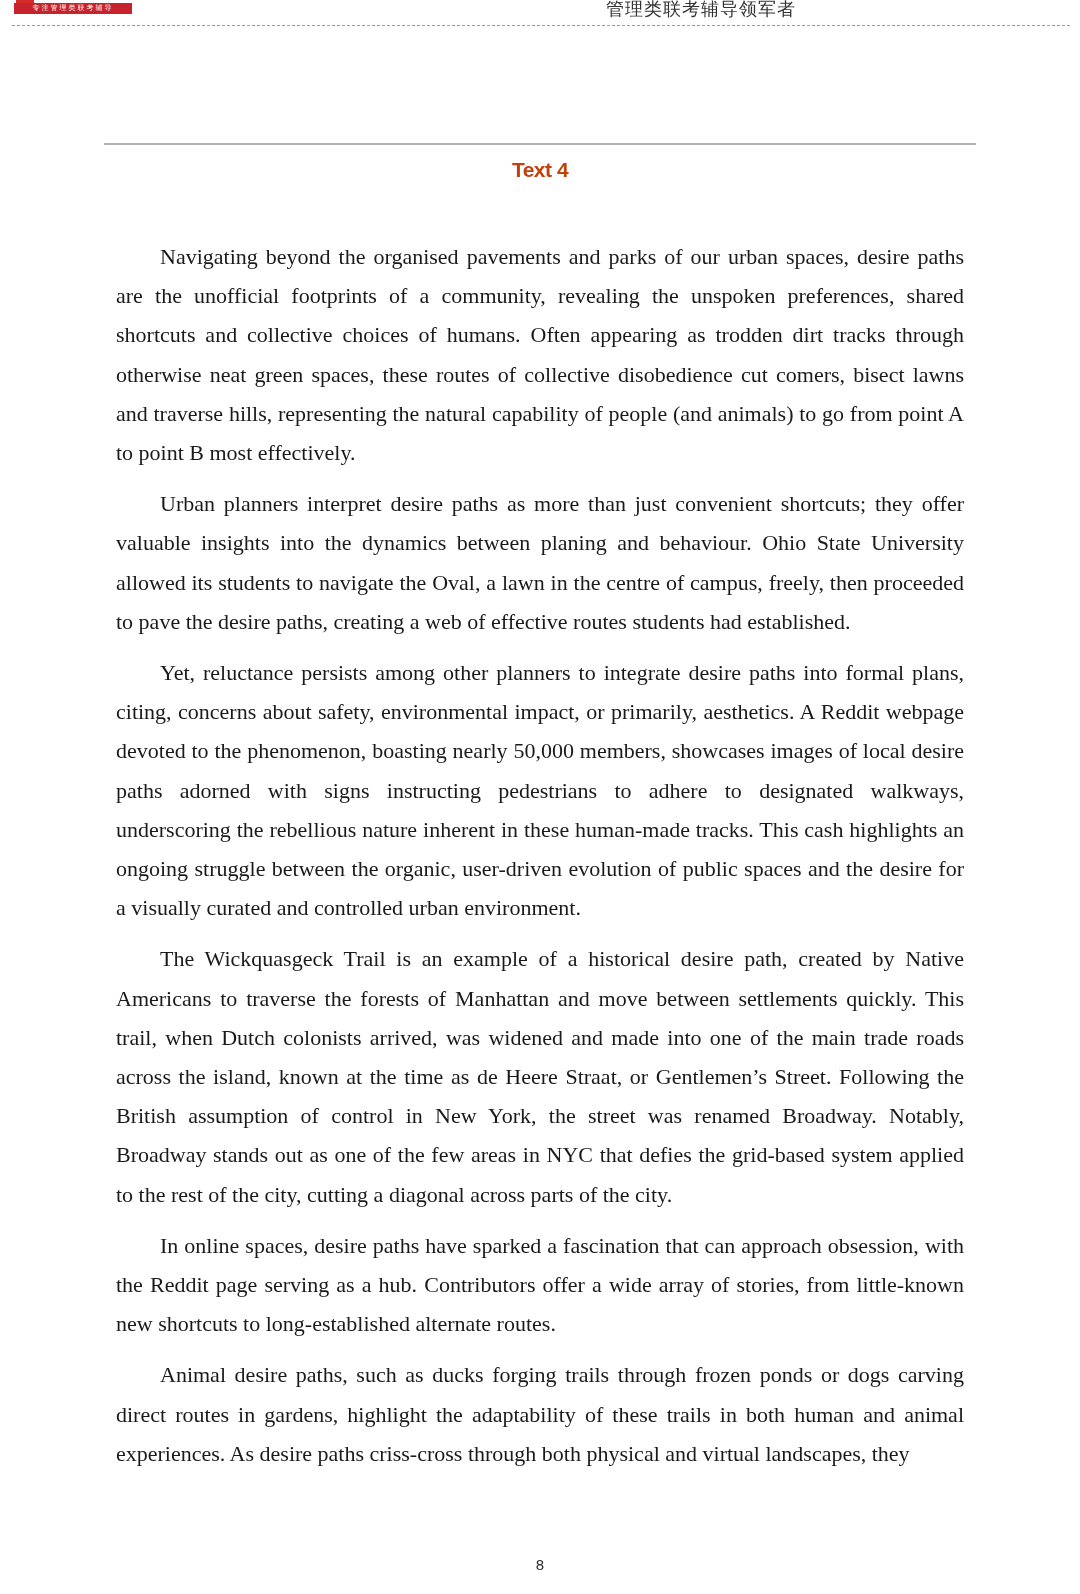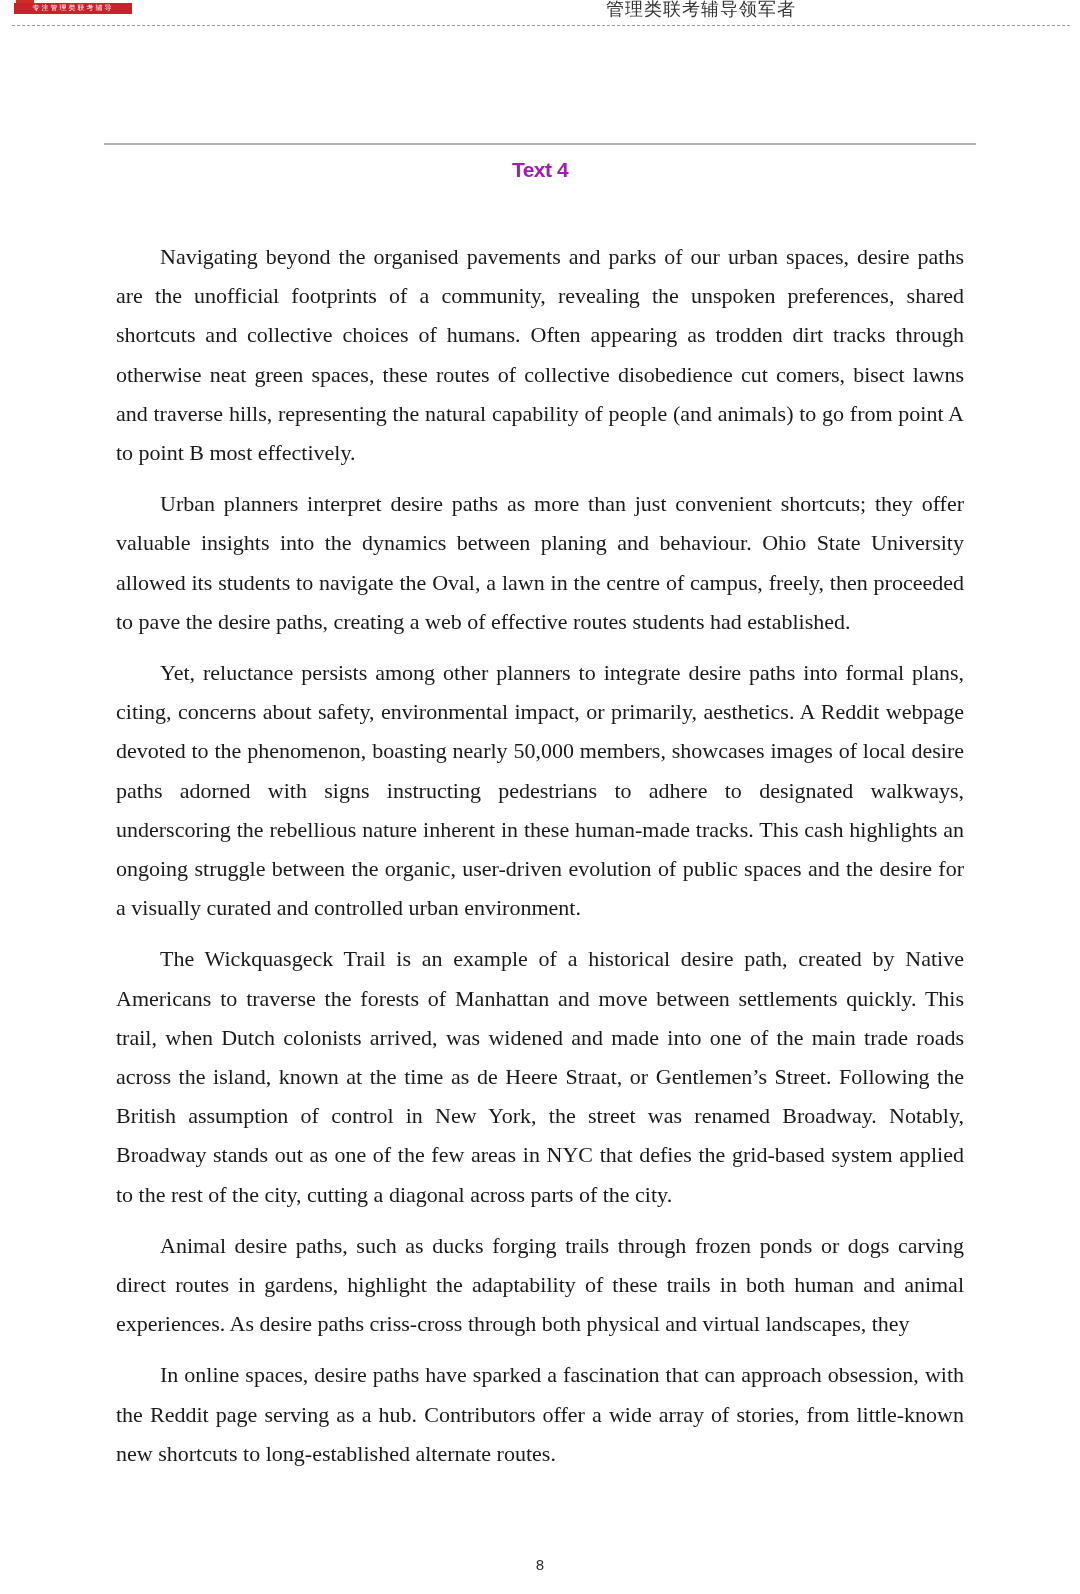--- a/index.html
+++ b/index.html
@@ -31,21 +31,21 @@
       border-top: 1px dashed #9a9a9a;
     }
 
     .title-rule {
       position: absolute; left: 104px; top: 143px; width: 872px; height: 2px;
       background: #b3b3b3;
     }
     .section-title {
       position: absolute; left: 0; width: 1080px; top: 158px; text-align: center;
       font-family: "Liberation Sans", sans-serif; font-weight: bold; font-size: 21px;
-      color: #a21caf; letter-spacing: -0.5px;
+      color: #c2410c; letter-spacing: -0.5px;
     }
 
     .body-text {
       position: absolute; left: 104px; top: 225px; width: 872px;
       font-family: "Liberation Serif", serif; font-size: 22px; line-height: 39.2px;
       color: #1a1a1a; text-align: justify;
     }
     .body-text p { margin: 12px; text-indent: 2em; }
 
     .page-number {
@@ -66,17 +66,17 @@
 </div>
 
 <div class="title-rule"></div>
 <div class="section-title">Text 4</div>
 
 <div class="body-text">
   <p>Navigating beyond the organised pavements and parks of our urban spaces, desire paths are the unofficial footprints of a community, revealing the unspoken preferences, shared shortcuts and collective choices of humans. Often appearing as trodden dirt tracks through otherwise neat green spaces, these routes of collective disobedience cut comers, bisect lawns and traverse hills, representing the natural capability of people (and animals) to go from point A to point B most effectively.</p>
   <p>Urban planners interpret desire paths as more than just convenient shortcuts; they offer valuable insights into the dynamics between planing and behaviour. Ohio State University allowed its students to navigate the Oval, a lawn in the centre of campus, freely, then proceeded to pave the desire paths, creating a web of effective routes students had established.</p>
   <p>Yet, reluctance persists among other planners to integrate desire paths into formal plans, citing, concerns about safety, environmental impact, or primarily, aesthetics. A Reddit webpage devoted to the phenomenon, boasting nearly 50,000 members, showcases images of local desire paths adorned with signs instructing pedestrians to adhere to designated walkways, underscoring the rebellious nature inherent in these human-made tracks. This cash highlights an ongoing struggle between the organic, user-driven evolution of public spaces and the desire for a visually curated and controlled urban environment.</p>
   <p>The Wickquasgeck Trail is an example of a historical desire path, created by Native Americans to traverse the forests of Manhattan and move between settlements quickly. This trail, when Dutch colonists arrived, was widened and made into one of the main trade roads across the island, known at the time as de Heere Straat, or Gentlemen’s Street. Following the British assumption of control in New York, the street was renamed Broadway. Notably, Broadway stands out as one of the few areas in NYC that defies the grid-based system applied to the rest of the city, cutting a diagonal across parts of the city.</p>
+  <p>In online spaces, desire paths have sparked a fascination that can approach obsession, with the Reddit page serving as a hub. Contributors offer a wide array of stories, from little-known new shortcuts to long-established alternate routes.</p>
   <p>Animal desire paths, such as ducks forging trails through frozen ponds or dogs carving direct routes in gardens, highlight the adaptability of these trails in both human and animal experiences. As desire paths criss-cross through both physical and virtual landscapes, they</p>
-  <p>In online spaces, desire paths have sparked a fascination that can approach obsession, with the Reddit page serving as a hub. Contributors offer a wide array of stories, from little-known new shortcuts to long-established alternate routes.</p>
 </div>
 
 <div class="page-number">8</div>
 
 </body></html>

